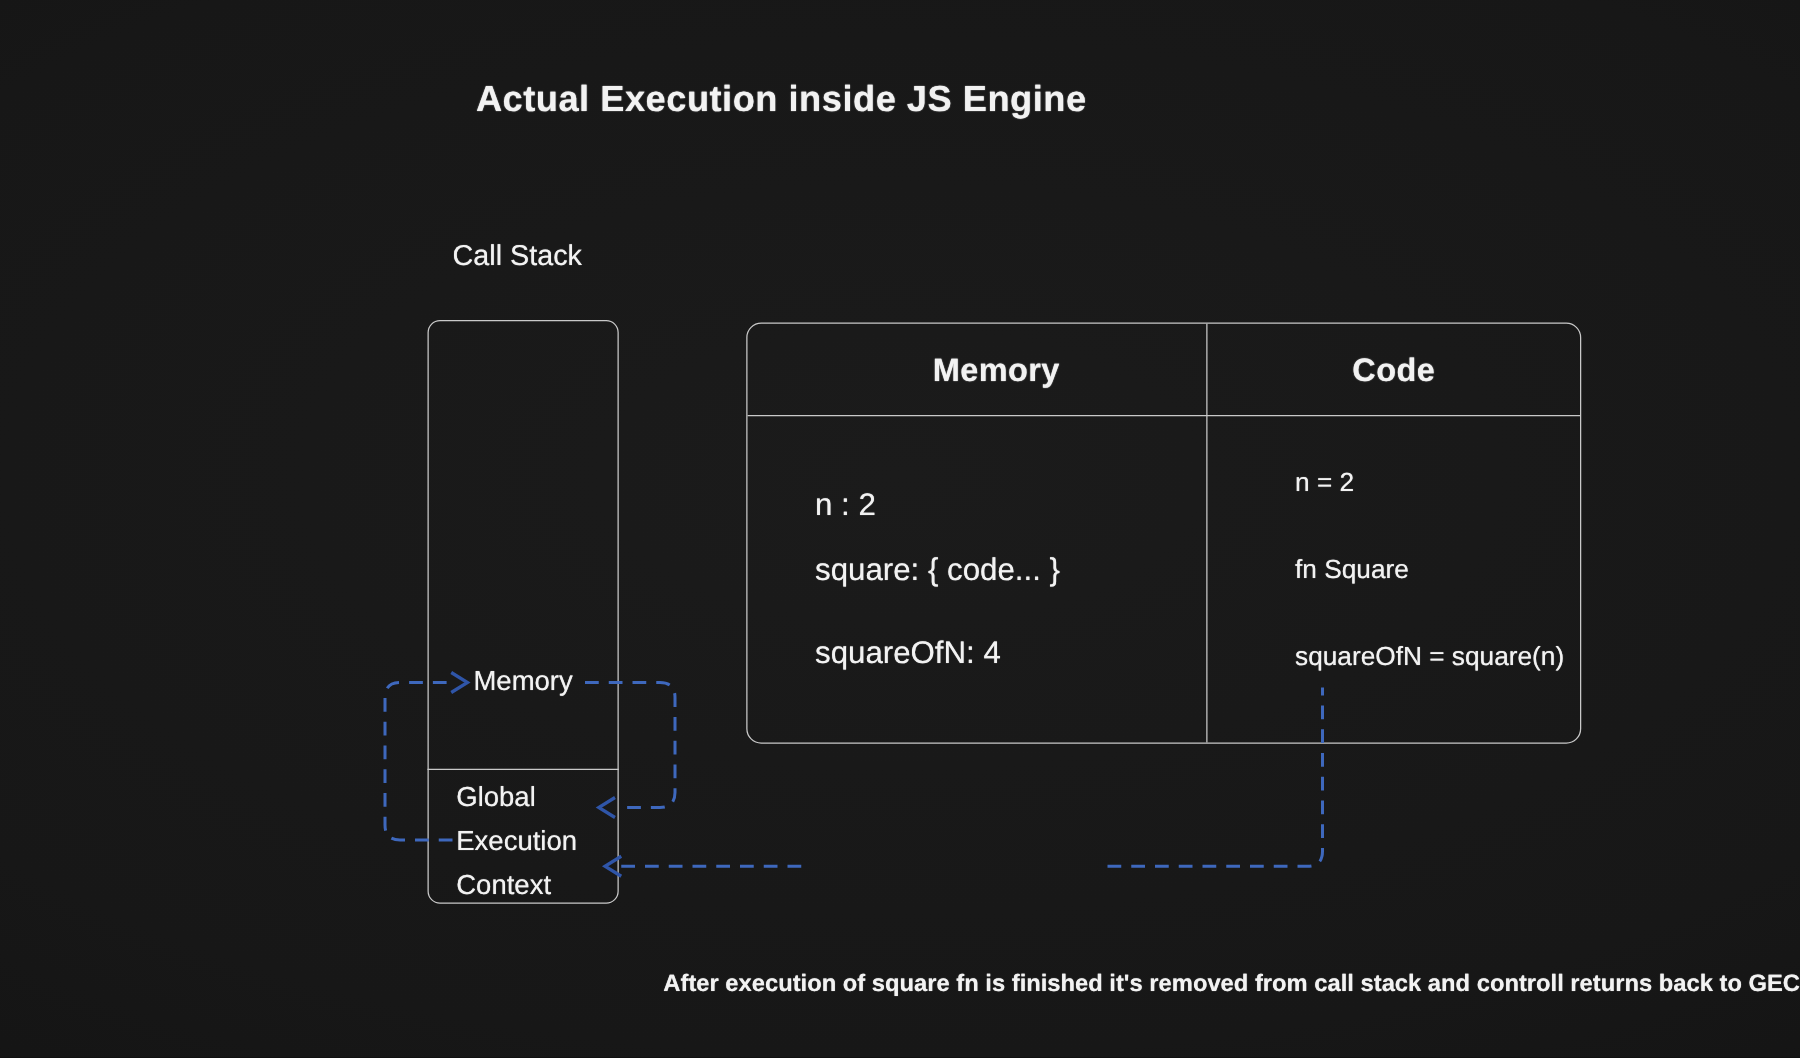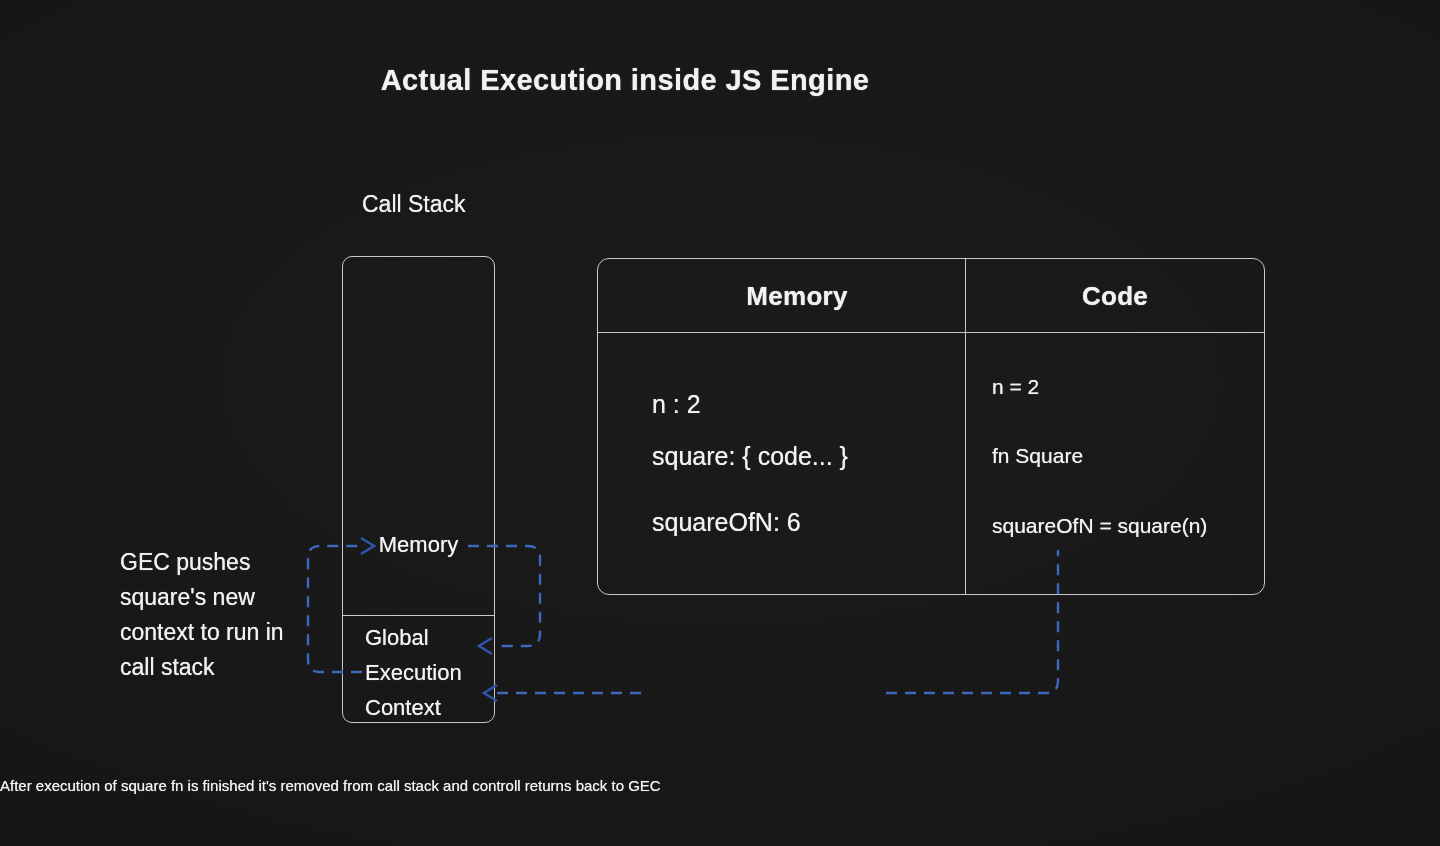--- a/index.html
+++ b/index.html
@@ -69,35 +69,35 @@
     font-size: 26px; font-weight: 700; letter-spacing: 0.3px;
     text-align: center;
     text-shadow: 0 0 1px rgba(245,245,245,0.9);
   }
   .th-memory { left: 597px; width: 368px; margin-left: 16px; }
   .th-code   { left: 965px; width: 300px; }
   .mem-row { left: 652px; font-size: 25px; }
   .mem-row-0 { top: 390px; }
   .mem-row-1 { top: 442px; }
   .mem-row-2 { top: 508px; }
-  .code-row { left: 992px; font-size: 21px; }
+  .code-row { left: 1036px; font-size: 21px; }
   .code-row-0 { top: 375px; }
   .code-row-1 { top: 444px; }
   .code-row-2 { top: 514px; }
   .push-note {
     left: 120px; top: 545px;
     font-size: 23px; line-height: 35px;
   }
   .reach-note {
     left: 650px; top: 679px;
     font-size: 23px;
   }
   .footer-note {
     left: 0; top: 777px; width: 1440px;
-    font-size: 15px; text-align: left;
+    font-size: 19px; text-align: right; font-weight: bold;
   }
   svg.arrows {
     left: 0; top: 0;
     pointer-events: none;
   }
   svg.arrows path {
     fill: none;
     stroke: #3e68bd;
     stroke-width: 2.4;
     stroke-dasharray: 11 8;
@@ -131,32 +131,26 @@
 
   <div class="abs engine-table"></div>
   <div class="abs col-divider"></div>
   <div class="abs header-divider"></div>
 
   <div class="abs txt th th-memory">Memory</div>
   <div class="abs txt th th-code">Code</div>
 
   <div class="abs txt mem-row mem-row-0">n : 2</div>
   <div class="abs txt mem-row mem-row-1">square: { code... }</div>
-  <div class="abs txt mem-row mem-row-2">squareOfN: 6</div>
+  <div class="abs txt mem-row mem-row-2">squareOfN: 4</div>
 
   <div class="abs txt code-row code-row-0">n = 2</div>
   <div class="abs txt code-row code-row-1">fn Square</div>
   <div class="abs txt code-row code-row-2">squareOfN = square(n)</div>
 
-  <div class="abs txt push-note">
-    <div>GEC pushes</div>
-    <div>square's new</div>
-    <div>context to run in</div>
-    <div>call stack</div>
-  </div>
 
 
   <div class="abs txt footer-note">After execution of square fn is finished it's removed from call stack and controll returns back to GEC</div>
 
   <svg class="abs arrows" width="1440" height="846" viewBox="0 0 1440 846">
 
     <g>
       <path d="M 362 672 L 320 672 Q 308 672 308 660 L 308 558 Q 308 546 320 546 L 358 546"></path>
       <polyline points="361,538 374,546 361,554"></polyline>
     </g>

